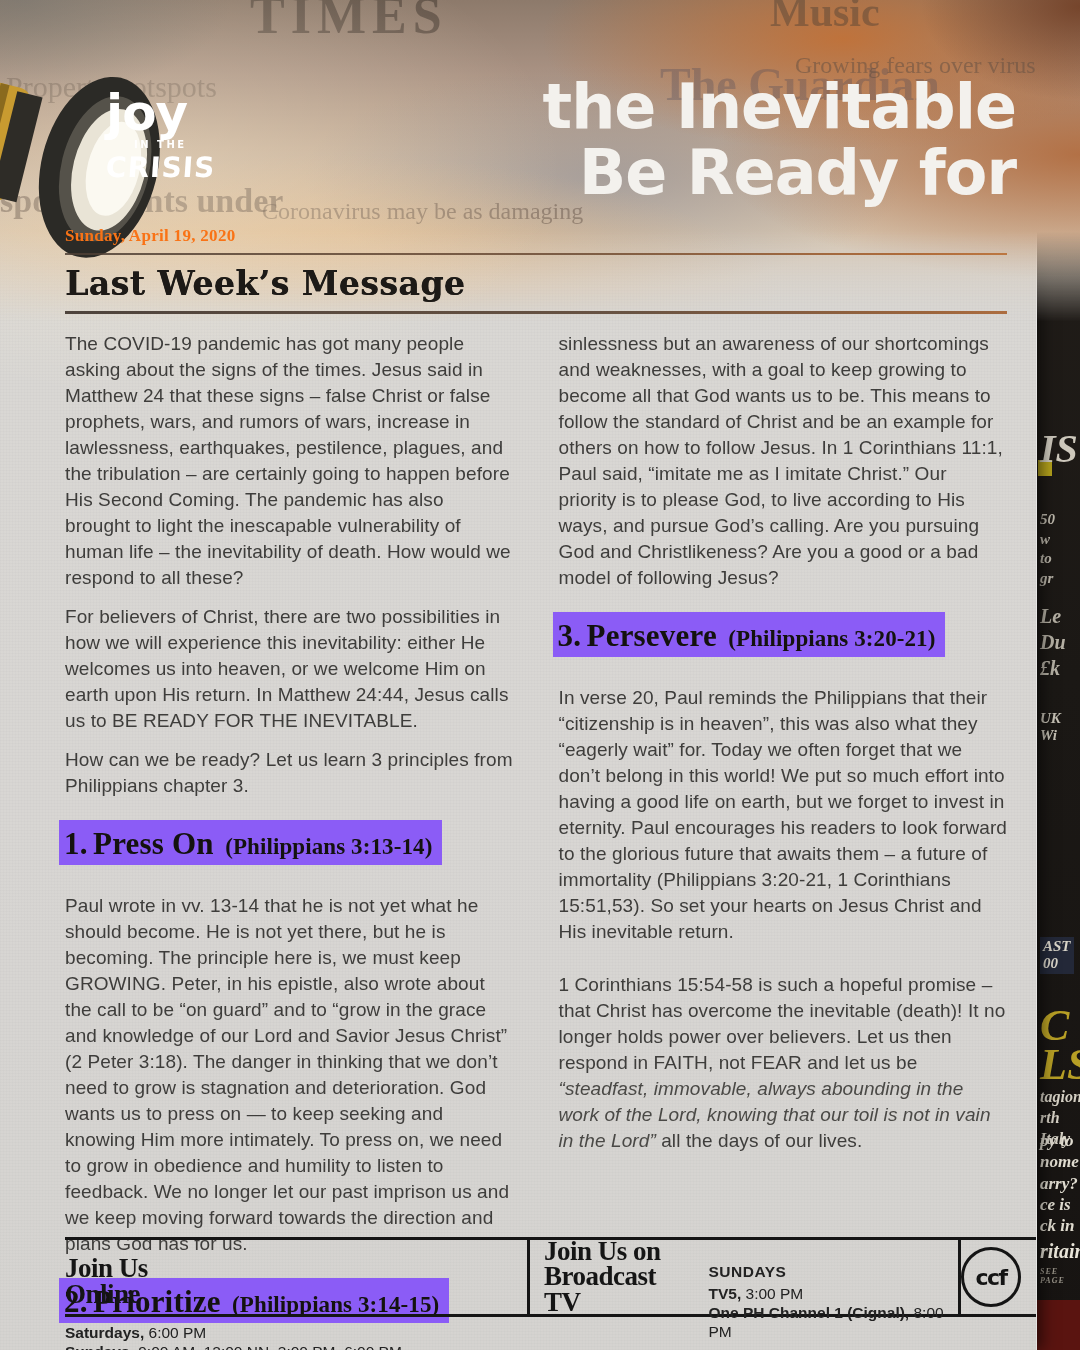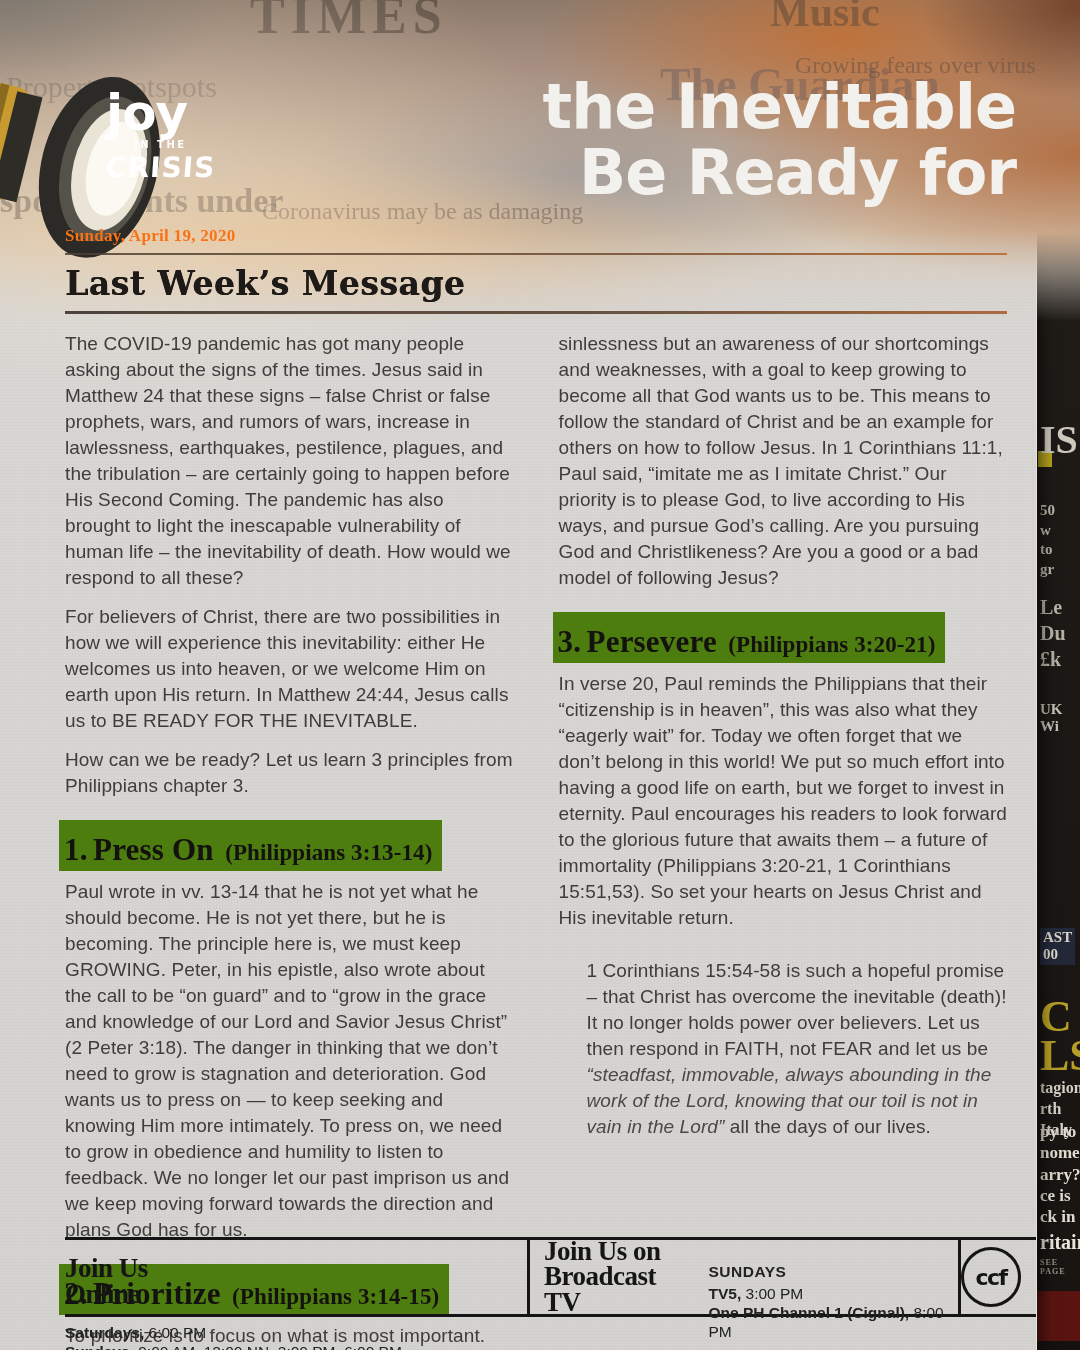--- a/index.html
+++ b/index.html
@@ -1,21 +1,21 @@
 <!DOCTYPE html>
 <html><head>
 <meta charset="utf-8">
 <style>
   html,body{margin:0;padding:0;}
   .canvas{position:relative;width:1080px;height:1350px;overflow:hidden;
     background:#14110e;font-family:"Liberation Sans",sans-serif;}
 
   
-  .edge-strip{position:absolute;right:0;top:216px;width:46px;height:1125px;
-    background:linear-gradient(180deg,#201c18 0%,#1b1815 40%,#171412 100%);z-index:1;overflow:hidden;}
+  .edge-strip{position:absolute;right:0;top:225px;width:46px;height:1125px;
+    background:linear-gradient(180deg,#201c18 0%,#1b1815 40%,#171412 100%);z-index:1;overflow:hidden;font-style:italic;}
   .edge-strip .frag{position:absolute;left:6px;white-space:pre-line;font-family:"Liberation Serif",serif;}
   .frag-0{top:200px;font-size:40px;font-weight:700;color:#cdc8bc;}
   .frag-1{top:285px;font-size:15px;font-weight:700;color:#bdb8ac;line-height:1.3;font-family:"Liberation Sans",sans-serif;}
   .frag-2{top:378px;font-size:20px;font-weight:700;color:#b5b0a4;line-height:1.3;}
   .frag-3{top:485px;font-size:15px;font-weight:700;color:#c5c0b4;font-family:"Liberation Sans",sans-serif;}
   .frag-4{top:712px;font-size:15px;font-weight:700;color:#d8d4c8;background:#232838;padding:1px 3px;line-height:1.15;}
   .frag-5{top:782px;font-size:44px;font-weight:900;color:#b79f25;line-height:.88;}
   .frag-6{top:862px;font-size:16px;font-weight:700;color:#d5d0c4;line-height:1.3;}
   .frag-7{top:905px;font-size:17px;font-weight:800;color:#e0dcd0;line-height:1.25;font-family:"Liberation Sans",sans-serif;}
   .frag-8{top:1015px;font-size:20px;font-weight:900;color:#eae6da;}
@@ -73,24 +73,24 @@
   .content{position:absolute;left:65px;top:226px;width:942px;z-index:5;color:#3c3b39;}
   .date{font-family:"Liberation Serif",serif;font-weight:700;font-size:17px;letter-spacing:0.3px;color:#f97316;margin-bottom:7px;}
   .rule1{height:2px;background:linear-gradient(90deg,#4d3f35,#6d4b33 55%,#a85c25 90%,#b86a2e);opacity:.85;}
   .section-title{font-family:"DejaVu Serif",serif;font-weight:700;font-size:33px;letter-spacing:0.5px;color:#1d1a17;
     margin:9px 0 8px;text-shadow:0.4px 0 0 #1d1a17;}
   .rule2{height:3px;background:linear-gradient(90deg,#3e332c,#5d4533 60%,#96592c 92%,#a86230);opacity:.9;margin-bottom:17px;}
 
   .cols{display:flex;gap:45px;}
   .col{flex:1;font-size:19px;line-height:26px;letter-spacing:0.1px;color:#3e3d3b;}
   .col p{margin:0 0 13px;}
-  .col p.gap-top{margin-top:27px;margin-left:28px;}
+  .col p.gap-top{margin-top:27px;}
   .quote-italic{font-style:italic;color:#4a4946;}
 
-  .hl{display:inline-block;background:#4d7c0f;padding:17px 10px 4px 5px;margin:8px 0 8px -6px;white-space:nowrap;}
+  .hl{display:inline-block;background:#8b5cf6;padding:11px 10px 4px 5px;margin:8px 0 28px -6px;white-space:nowrap;}
   .hl .hnum,.hl .htitle{font-family:"Liberation Serif",serif;font-weight:700;font-size:31px;color:#14120f;letter-spacing:0.2px;}
   .hl .href{font-family:"Liberation Serif",serif;font-weight:700;font-size:23px;color:#14120f;margin-left:6px;}
 
   
   .footer{position:absolute;left:65px;top:1237px;width:971px;height:74px;z-index:5;
     border-top:3px solid #151515;border-bottom:3px solid #151515;display:flex;align-items:stretch;color:#1b1b1b;}
   .f-divider{width:3px;background:#151515;}
   .f-online{width:462px;display:flex;align-items:flex-start;gap:16px;padding:16px 0;flex-direction:column;}
   .f-broadcast{width:414px;display:flex;align-items:center;gap:18px;padding:4px 0 4px 14px;}
   .f-label{font-family:"Liberation Serif",serif;font-weight:800;font-size:27px;line-height:0.95;letter-spacing:-0.5px;color:#151515;}

